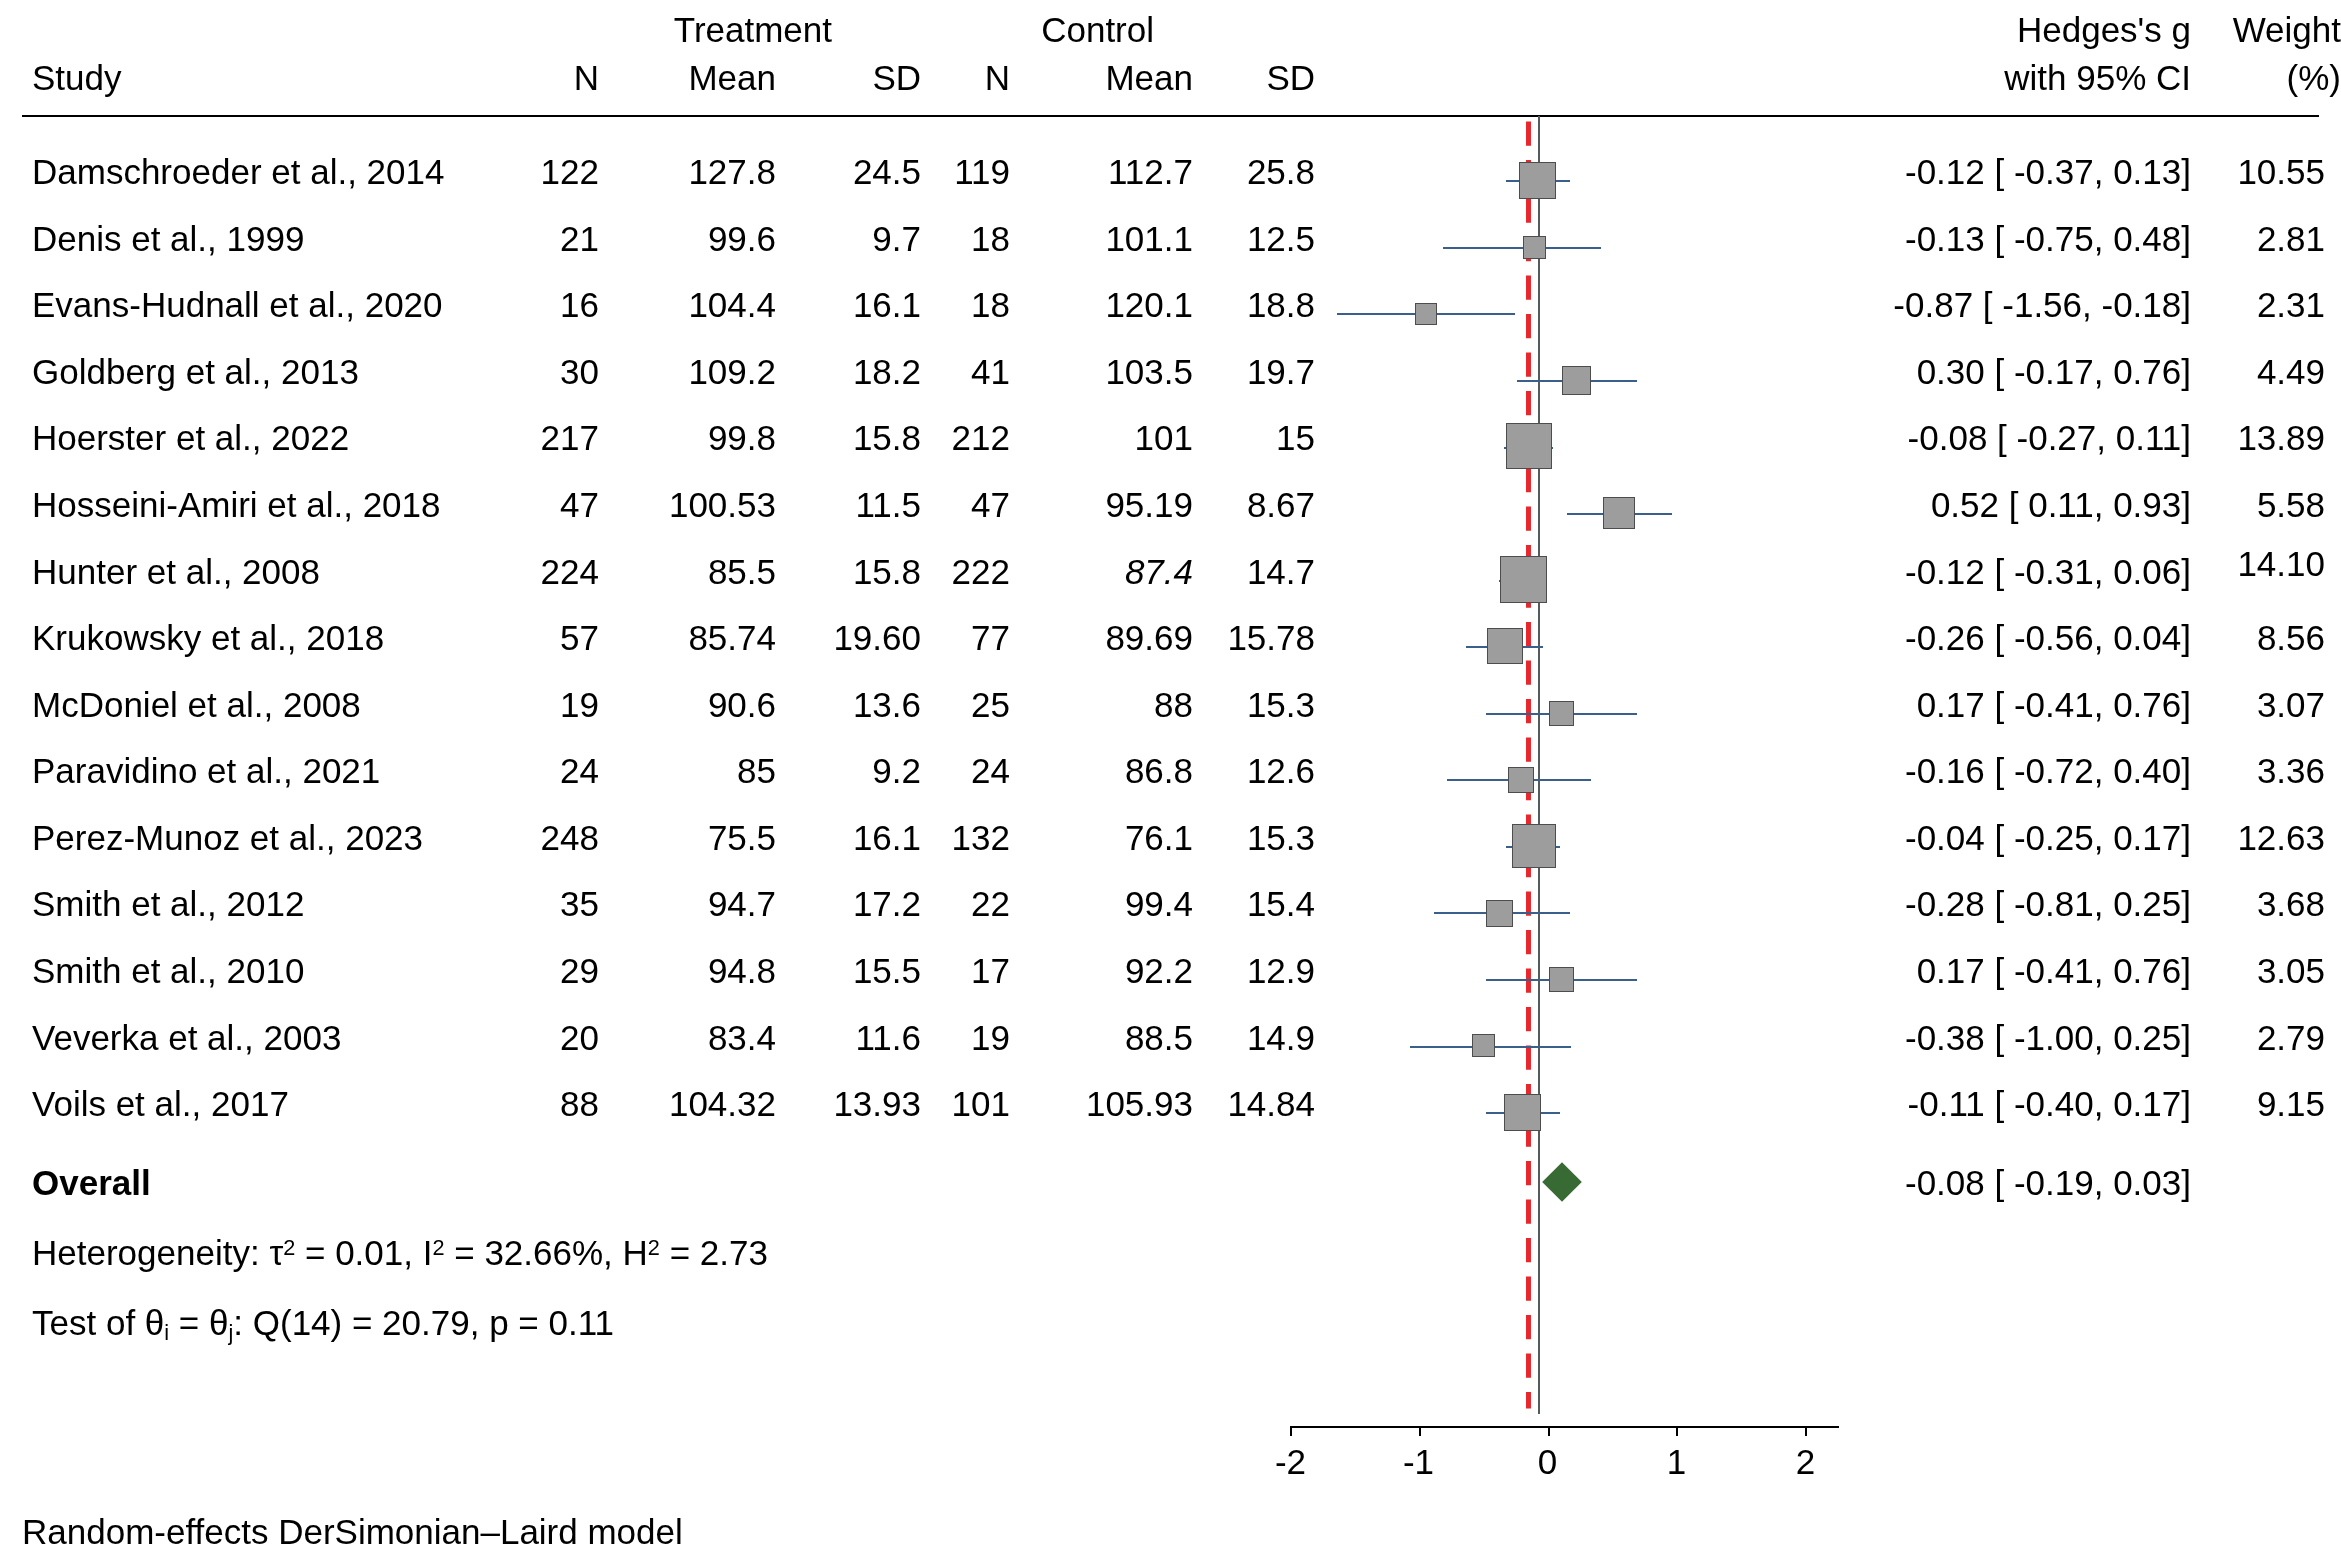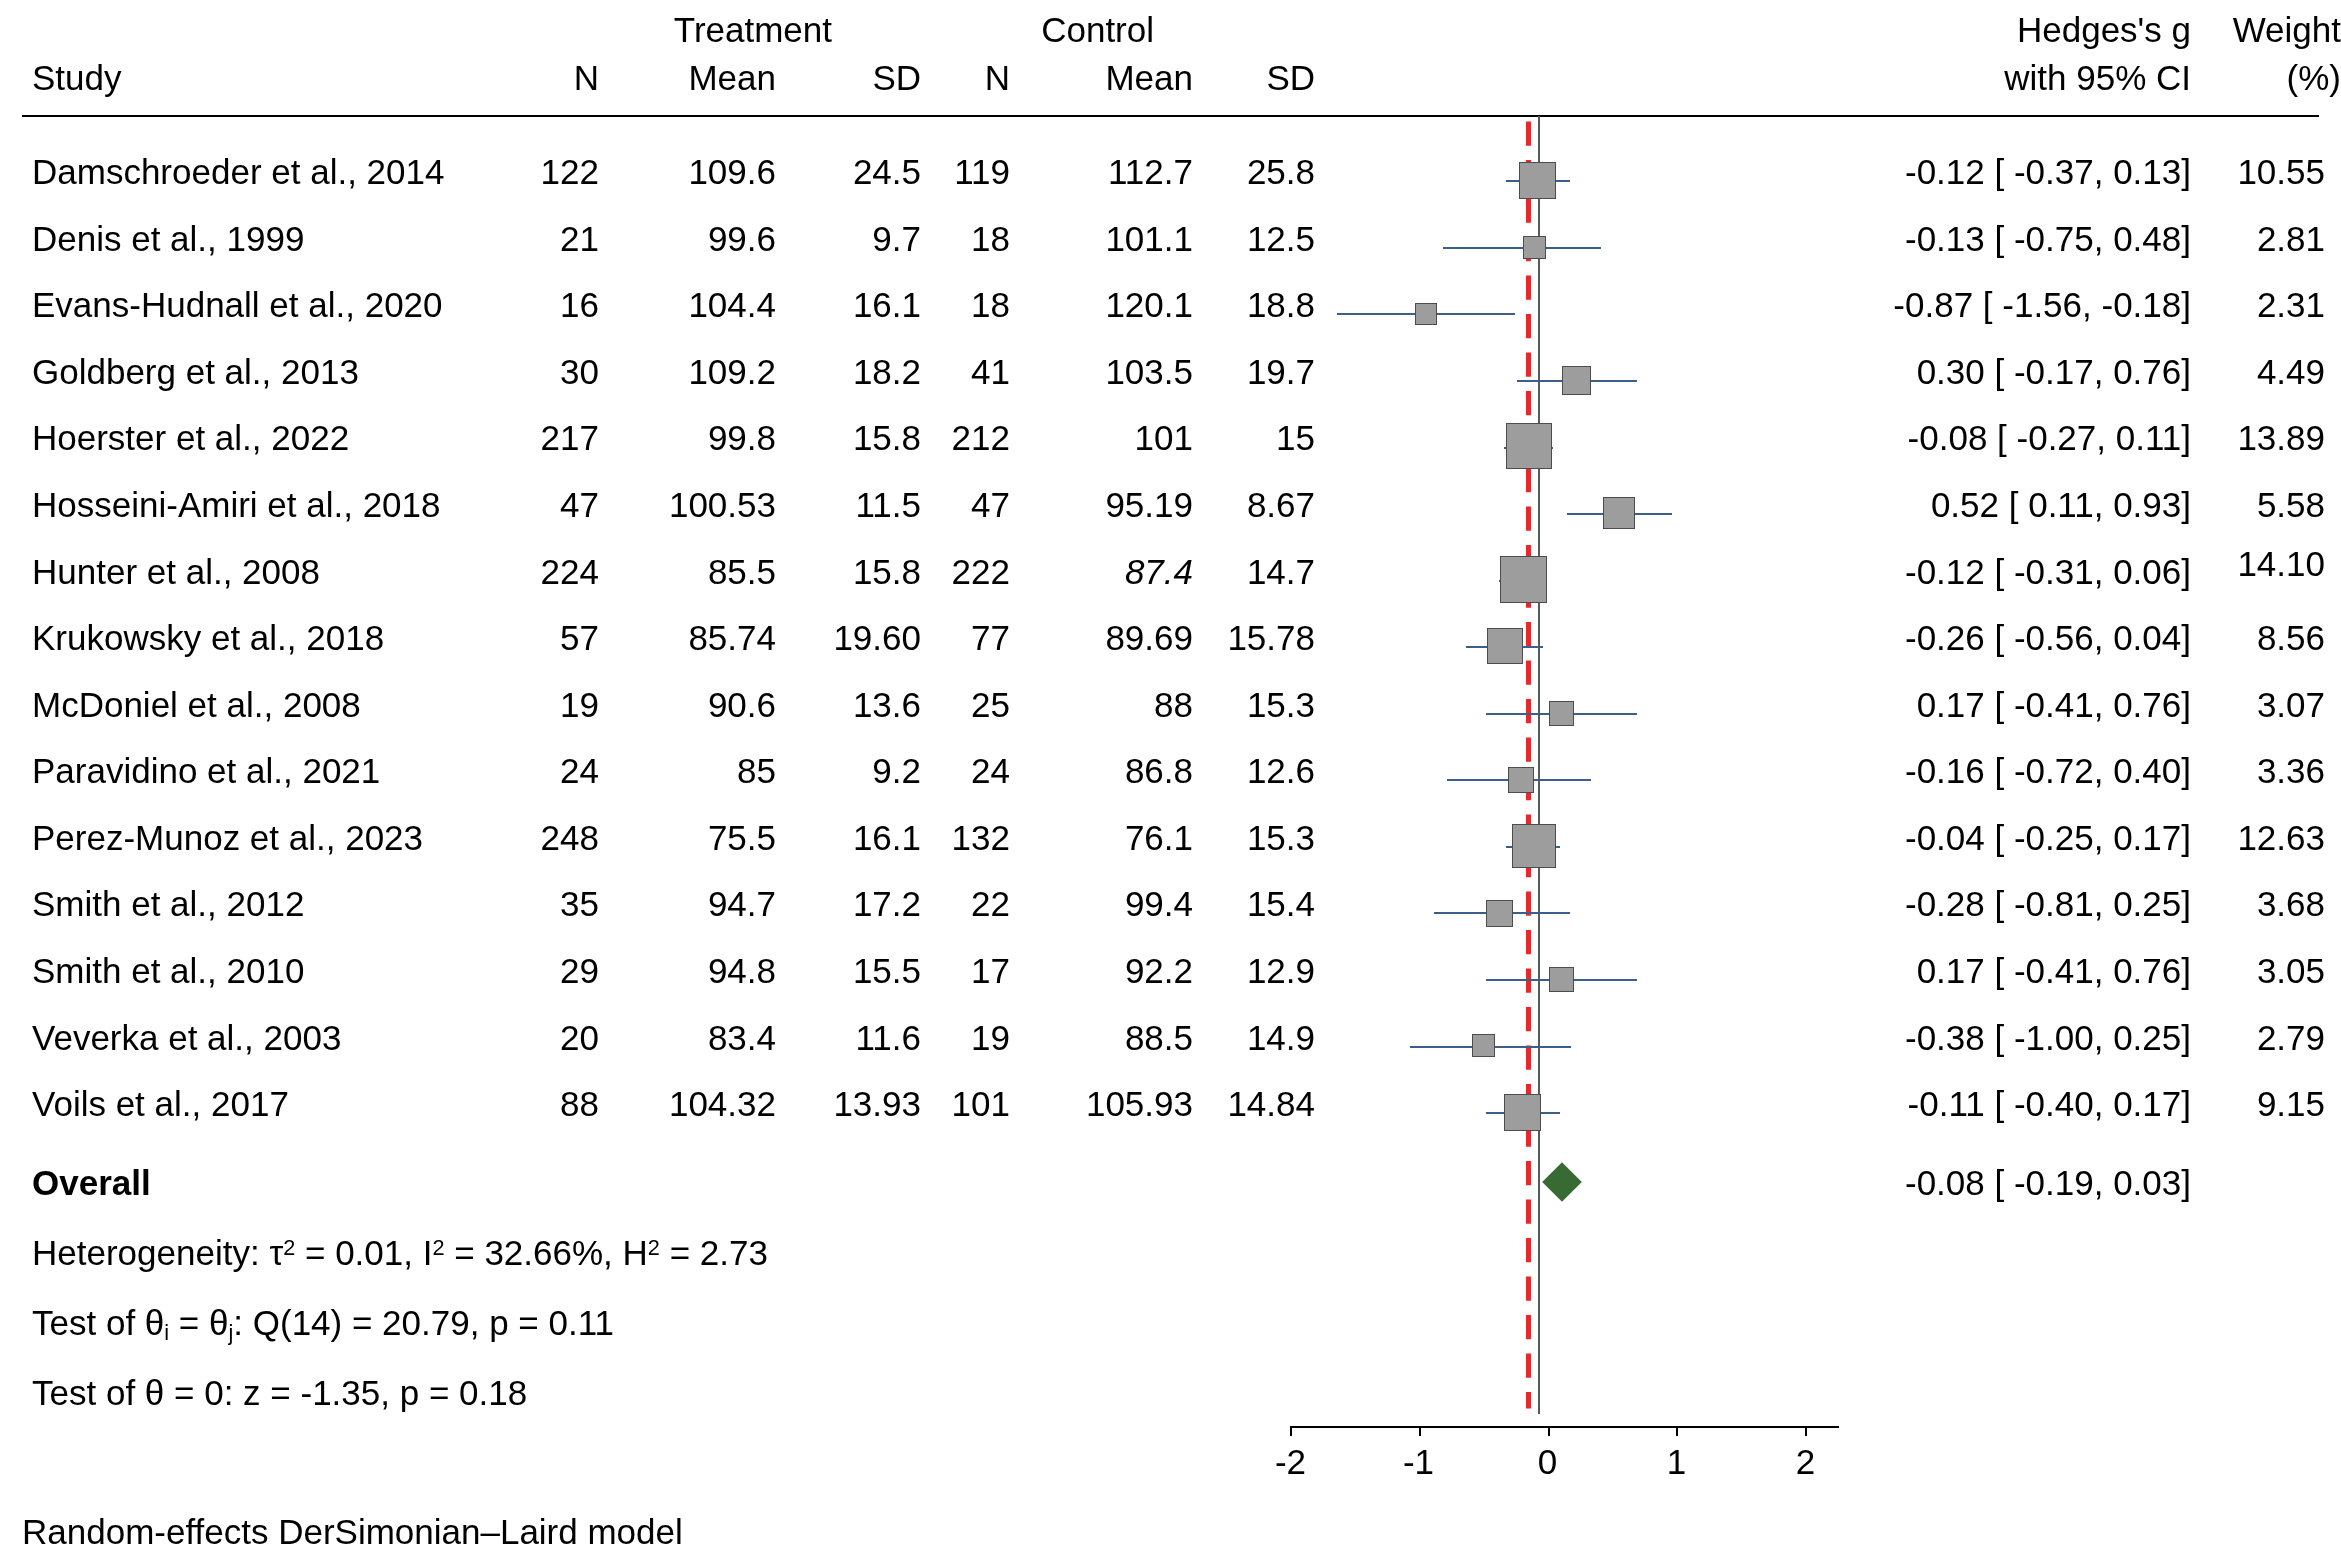--- a/index.html
+++ b/index.html
@@ -130,21 +130,21 @@
 
       <div class="zero-line" style="left:301px; height:1298px;"></div>
 
       <svg style="position:absolute; left:286px; top:0px; width:11px; height:1298px;" viewBox="0 0 20 2340" width="11" height="1298">
         <line x1="10" y1="0" x2="10" y2="2340" stroke="#e8262c" stroke-width="9" stroke-dasharray="44 26"></line>
       </svg>
     </div>
 
     <div class="txt c-left" style="left:32px; top:154px;">Damschroeder et al., 2014</div>
     <div class="txt c-right" style="left:499px; top:154px; width:100px;">122</div>
-    <div class="txt c-right" style="left:610px; top:154px; width:166px;">109.6</div>
+    <div class="txt c-right" style="left:610px; top:154px; width:166px;">127.8</div>
     <div class="txt c-right" style="left:788px; top:154px; width:133px;">24.5</div>
     <div class="txt c-right" style="left:910px; top:154px; width:100px;">119</div>
     <div class="txt c-right" style="left:1015px; top:154px; width:178px;">112.7</div>
     <div class="txt c-right" style="left:1176px; top:154px; width:139px;">25.8</div>
     <div class="txt c-right" style="left:1797px; top:154px; width:394px;">-0.12 [ -0.37,   0.13]</div>
     <div class="txt c-right" style="left:2197px; top:154px; width:128px;">10.55</div>
     <div class="ci-line" style="left:1506px; top:180px; width:64px;"></div>
     <div class="marker" style="left:1519px; top:162px; width:37px; height:37px;"></div>
 
     <div class="txt c-left" style="left:32px; top:221px;">Denis et al., 1999</div>
@@ -320,21 +320,20 @@
     <div class="diamond" style="left:1548px; top:1168px; width:28px; height:28px;"></div>
 
     <div class="txt c-left" style="left:32px; top:1235px;">
       <span>Heterogeneity: </span><span>τ</span><sup>2</sup><span> = 0.01, I</span><sup>2</sup><span> = 32.66%, H</span><sup>2</sup><span> = 2.73</span>
     </div>
 
     <div class="txt c-left" style="left:32px; top:1305px;">
       <span>Test of θ</span><sub>i</sub><span> = θ</span><sub>j</sub><span>: Q(14) = 20.79, p = 0.11</span>
     </div>
 
-    <div class="txt c-left" style="left:32px; top:1375px;">Test of θ = 0: z = -1.35, p = 0.18</div>
 
     <div class="axis-line" style="left:1290px; top:1426px; width:549px;"></div>
     <div class="axis-tick" style="left:1290px; top:1426px;"></div>
     <div class="axis-tick" style="left:1419px; top:1426px;"></div>
     <div class="axis-tick" style="left:1548px; top:1426px;"></div>
     <div class="axis-tick" style="left:1676px; top:1426px;"></div>
     <div class="axis-tick" style="left:1805px; top:1426px;"></div>
 
     <div class="axis-label" style="left:1235px; top:1442px; width:111px;">-2</div>
     <div class="axis-label" style="left:1363px; top:1442px; width:111px;">-1</div>

